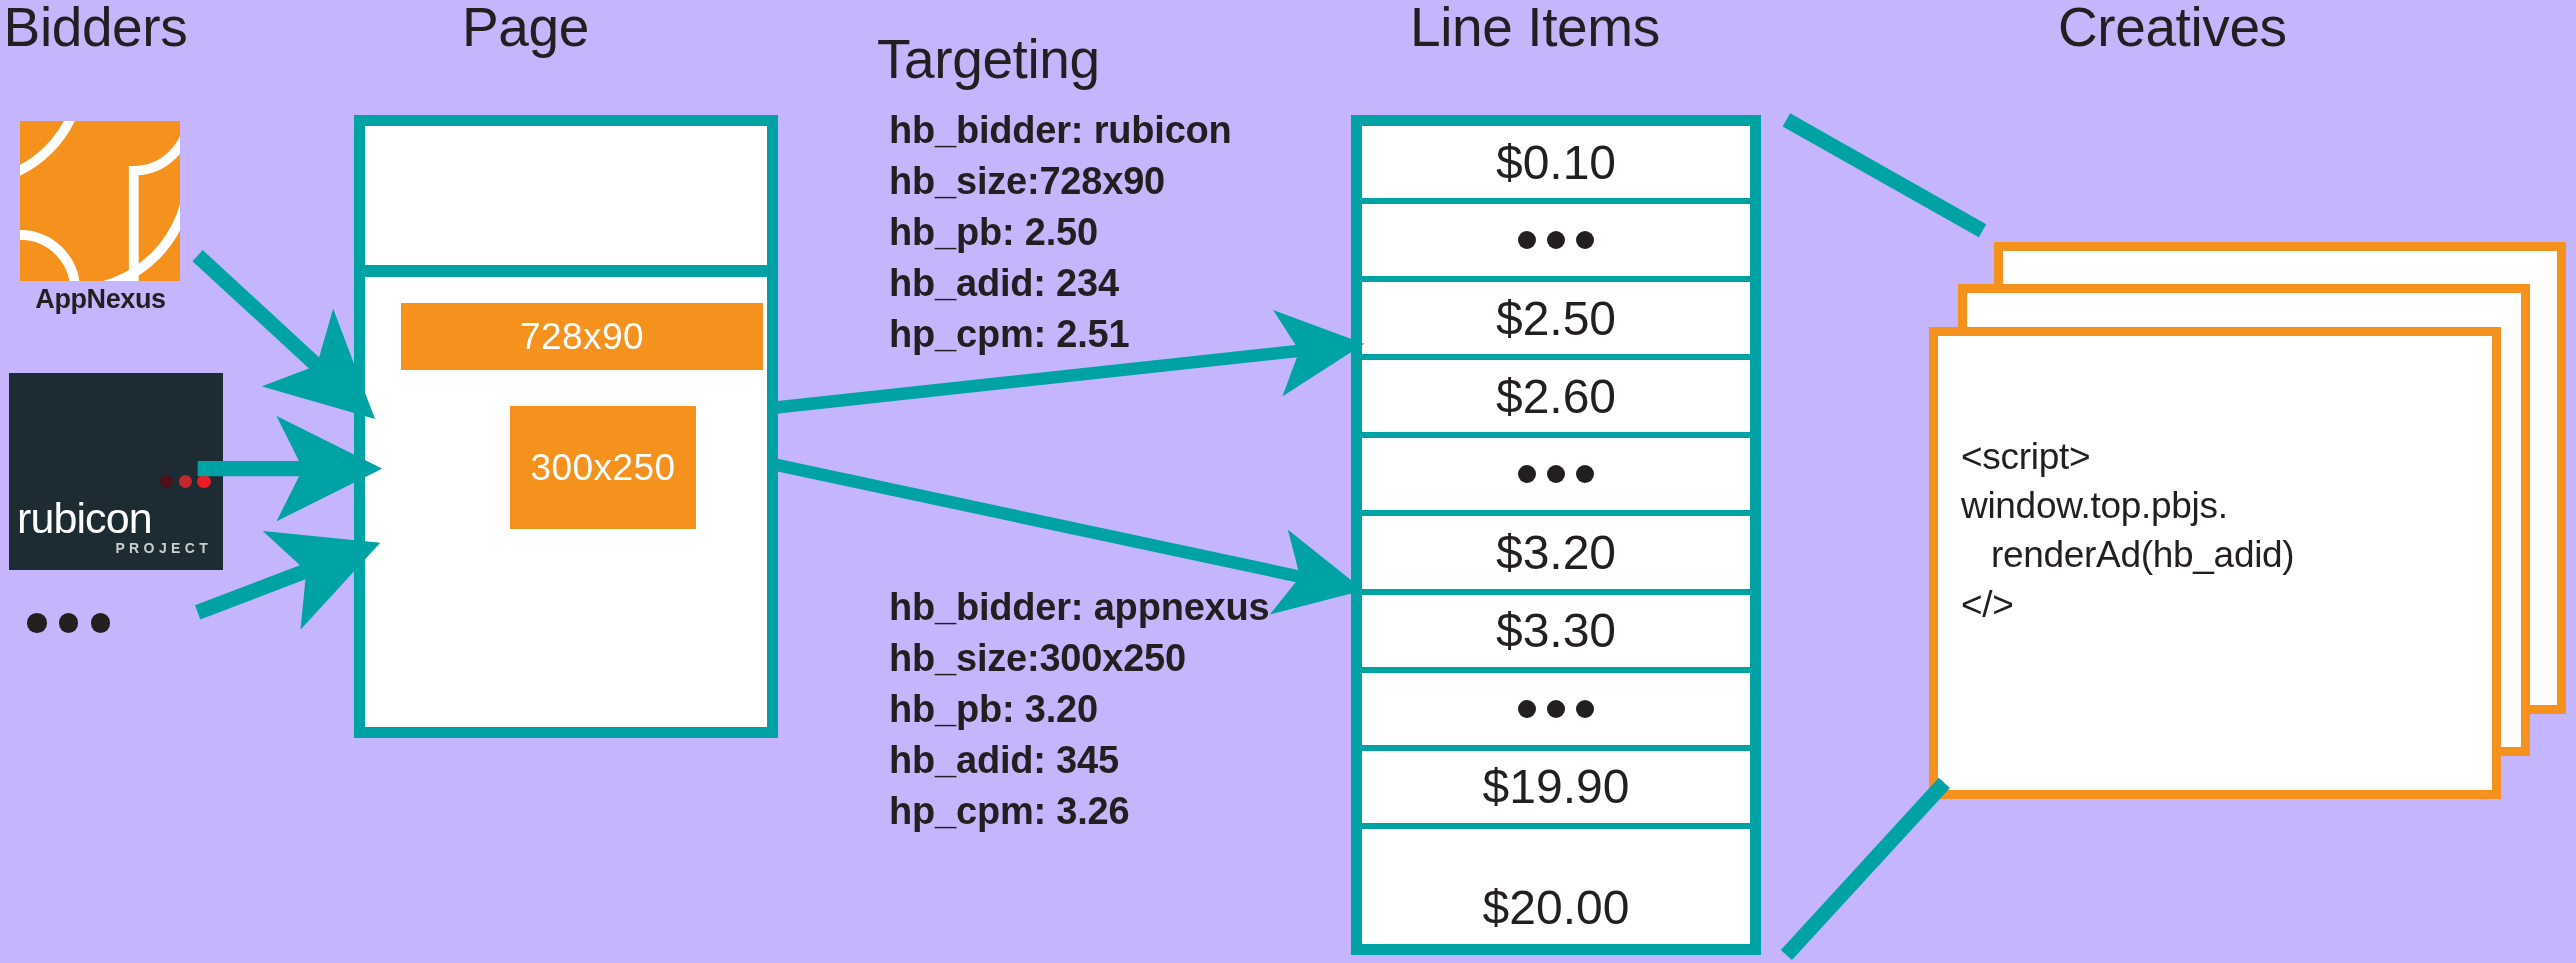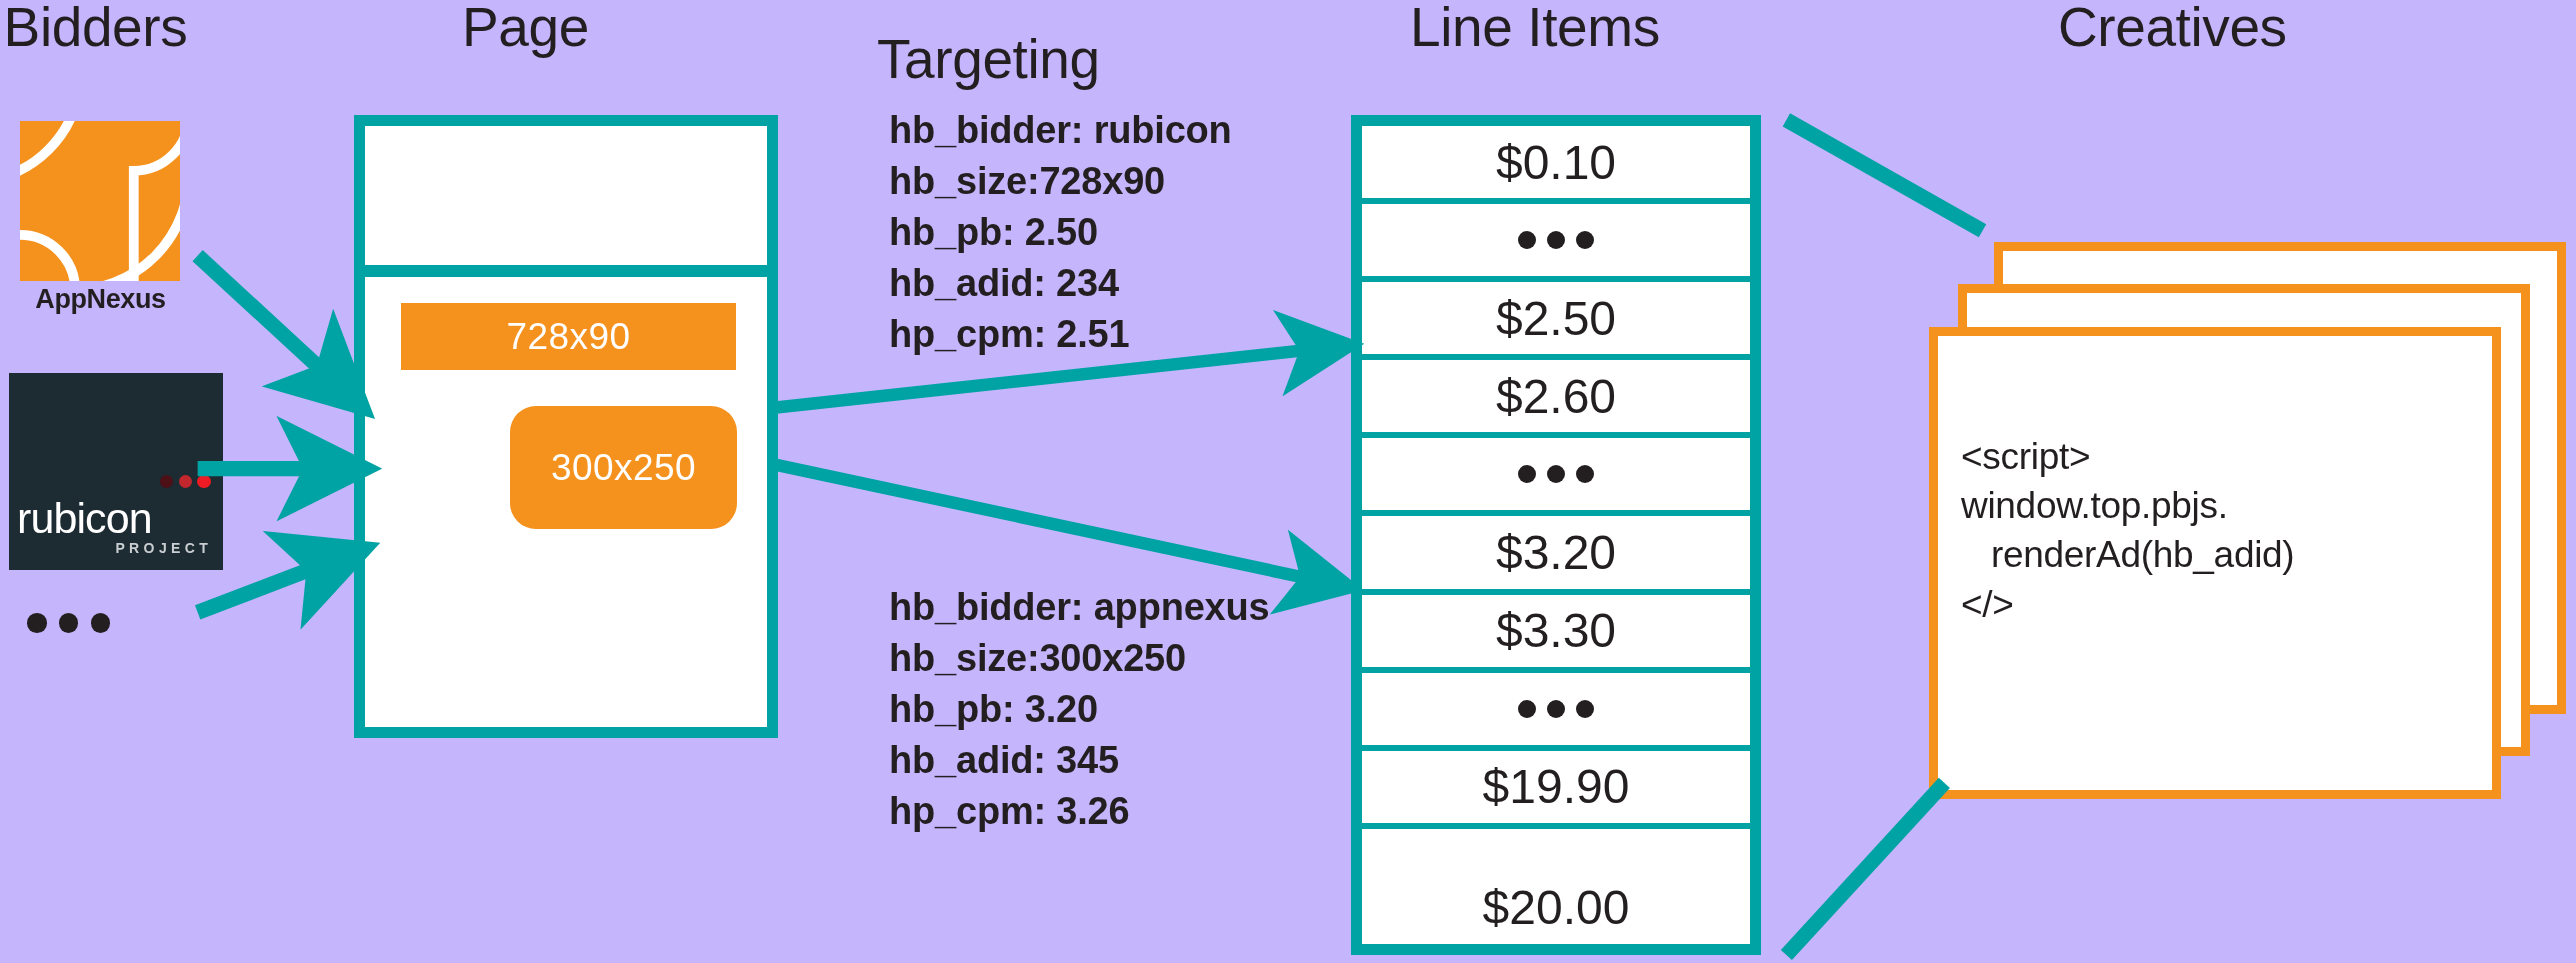--- a/index.html
+++ b/index.html
@@ -131,24 +131,24 @@
     position: absolute;
     background: #F5921E;
     color: #ffffff;
     display: flex;
     align-items: center;
     justify-content: center;
     font-size: 37px;
     letter-spacing: 0.4px;
   }
   .ad-728 {
-    left: 36px; top: 177px; width: 335px; height: 67px;
+    left: 36px; top: 177px; width: 362px; height: 67px;
   }
   .ad-300 {
-    left: 145px; top: 280px; width: 227px; height: 123px; border-radius: 26px;
+    left: 145px; top: 280px; width: 186px; height: 123px;
   }
 
   
   .targeting-block {
     position: absolute;
     font-size: 38px;
     font-weight: 700;
     line-height: 1.34;
     color: #231f20;
     white-space: nowrap;

